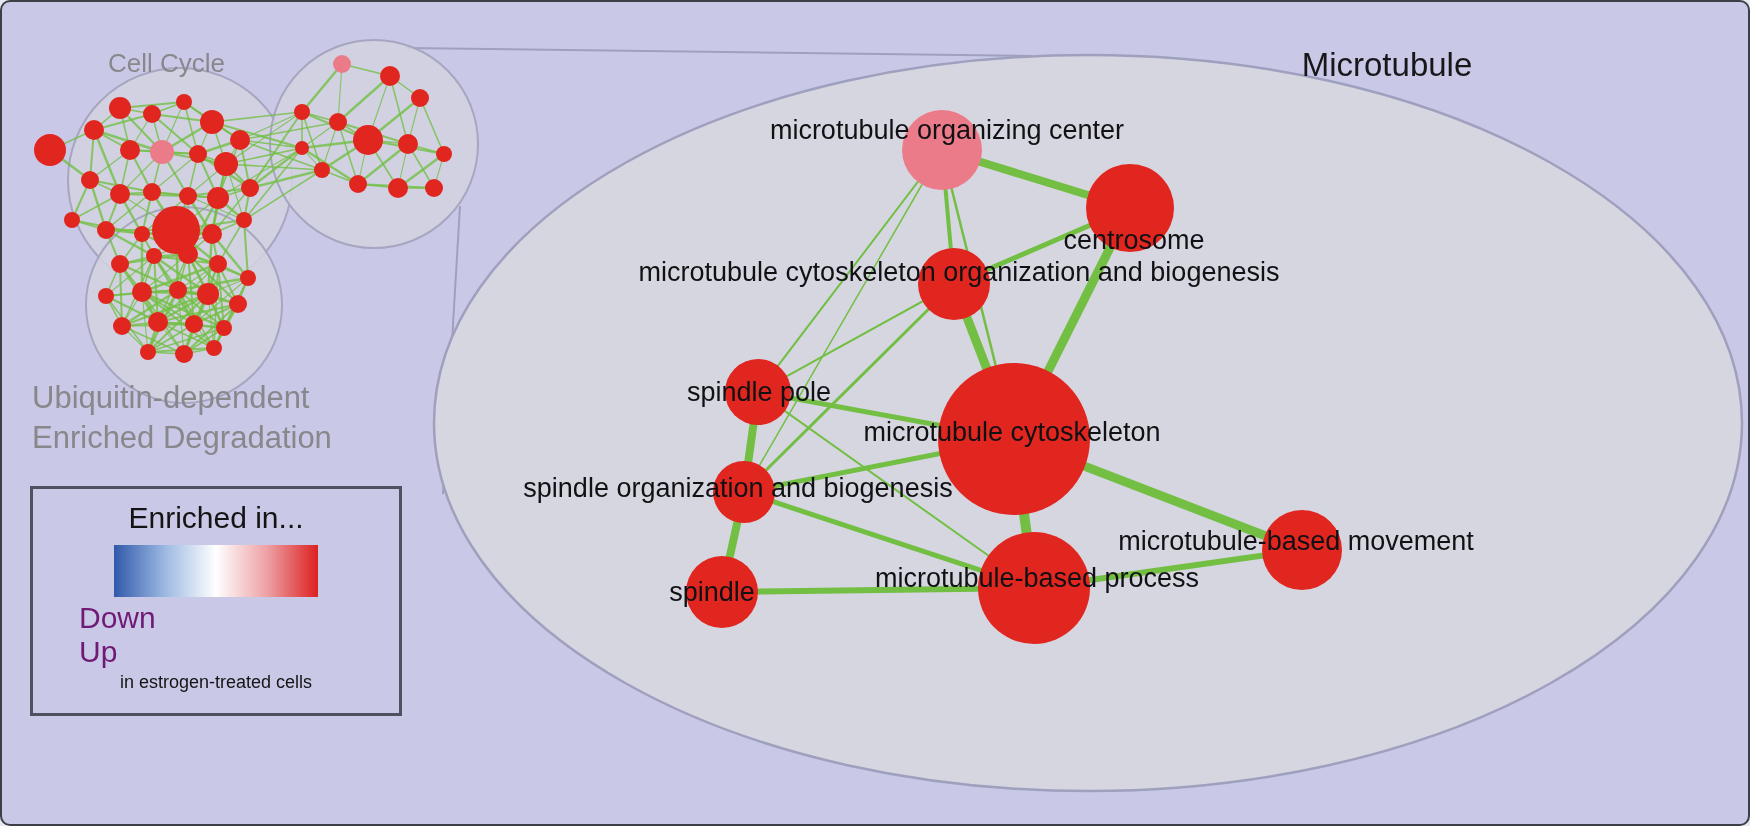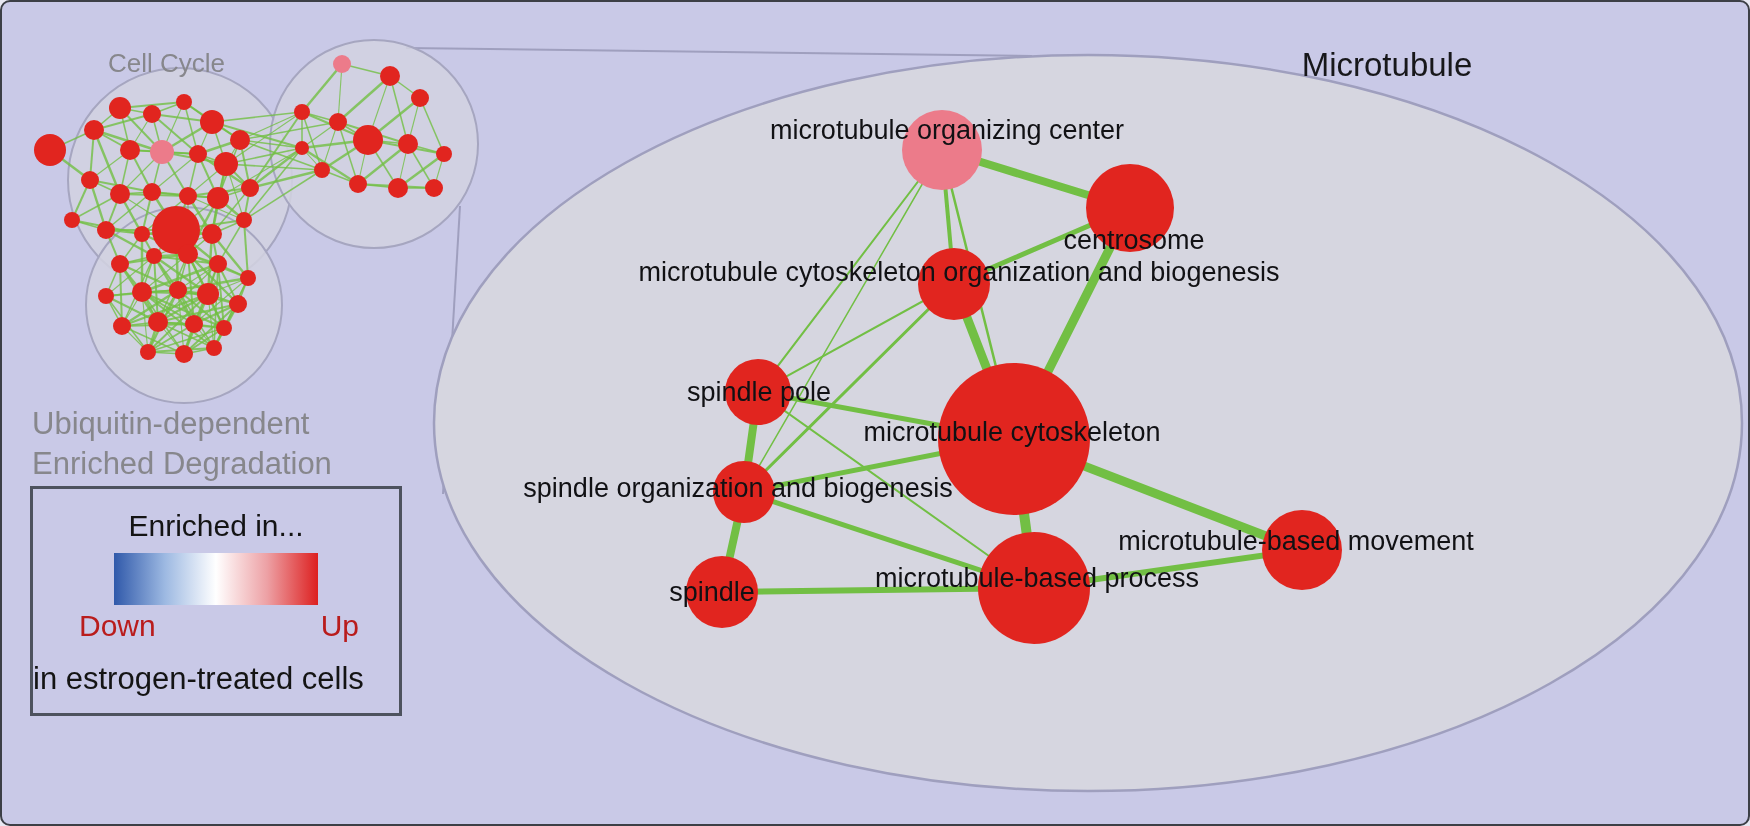--- a/index.html
+++ b/index.html
@@ -5,30 +5,30 @@
   html,body{margin:0;padding:0;background:#e8e8f2;}
   .canvas{
     position:relative;width:1750px;height:826px;box-sizing:border-box;
     background:#c9c9e7;border:2px solid #3c3f46;border-radius:10px;overflow:hidden;
     font-family:"Liberation Sans",sans-serif;
   }
   #net{position:absolute;left:0;top:0;}
   svg text{font-family:"Liberation Sans",sans-serif;}
   .lbl{position:absolute;white-space:nowrap;}
   .cell-cycle{left:106px;top:46px;font-size:26px;color:#87878c;}
-  .ubiq{left:30px;top:402px;font-size:31px;color:#87878c;line-height:1.3;}
+  .ubiq{left:30px;top:376px;font-size:31px;color:#87878c;line-height:1.3;}
   .zoom-title{left:1255px;top:42px;width:260px;text-align:center;font-size:33px;color:#17171a;line-height:1.28;white-space:nowrap;}
   .legend{
     position:absolute;left:28px;top:484px;width:372px;height:230px;box-sizing:border-box;
     border:3px solid #4d525e;background:transparent;
   }
-  .legend-title{margin-top:20px;text-align:center;font-size:30px;color:#141414;}
+  .legend-title{margin-top:12px;text-align:center;font-size:30px;color:#141414;}
   .legend-bar{width:204px;height:52px;margin:10px auto 0;}
-  .legend-row{display:flex;justify-content:space-between;padding:4px 40px 0 46px;font-size:30px;color:#b91c1c;}
-  .legend-sub{text-align:left;font-size:31px;color:#141414;margin-top:18px;}
+  .legend-row{display:flex;justify-content:space-between;padding:4px 40px 0 46px;font-size:30px;color:#701a75;flex-direction:column;}
+  .legend-sub{text-align:center;font-size:18px;color:#141414;margin-top:3px;}
 </style>
 </head>
 <body>
 
 <div class="canvas">
 
   <svg id="net" width="1750" height="826" viewBox="0 0 1750 826">
       <line x1="404" y1="46" x2="1030" y2="54" stroke="#9f9fbe" stroke-width="2"></line>
       <line x1="458" y1="204" x2="441" y2="492" stroke="#9f9fbe" stroke-width="2"></line>
       <ellipse cx="1086" cy="421" rx="654" ry="368" fill="#d6d6e0" stroke="#9f9fbe" stroke-width="2.5"></ellipse>

